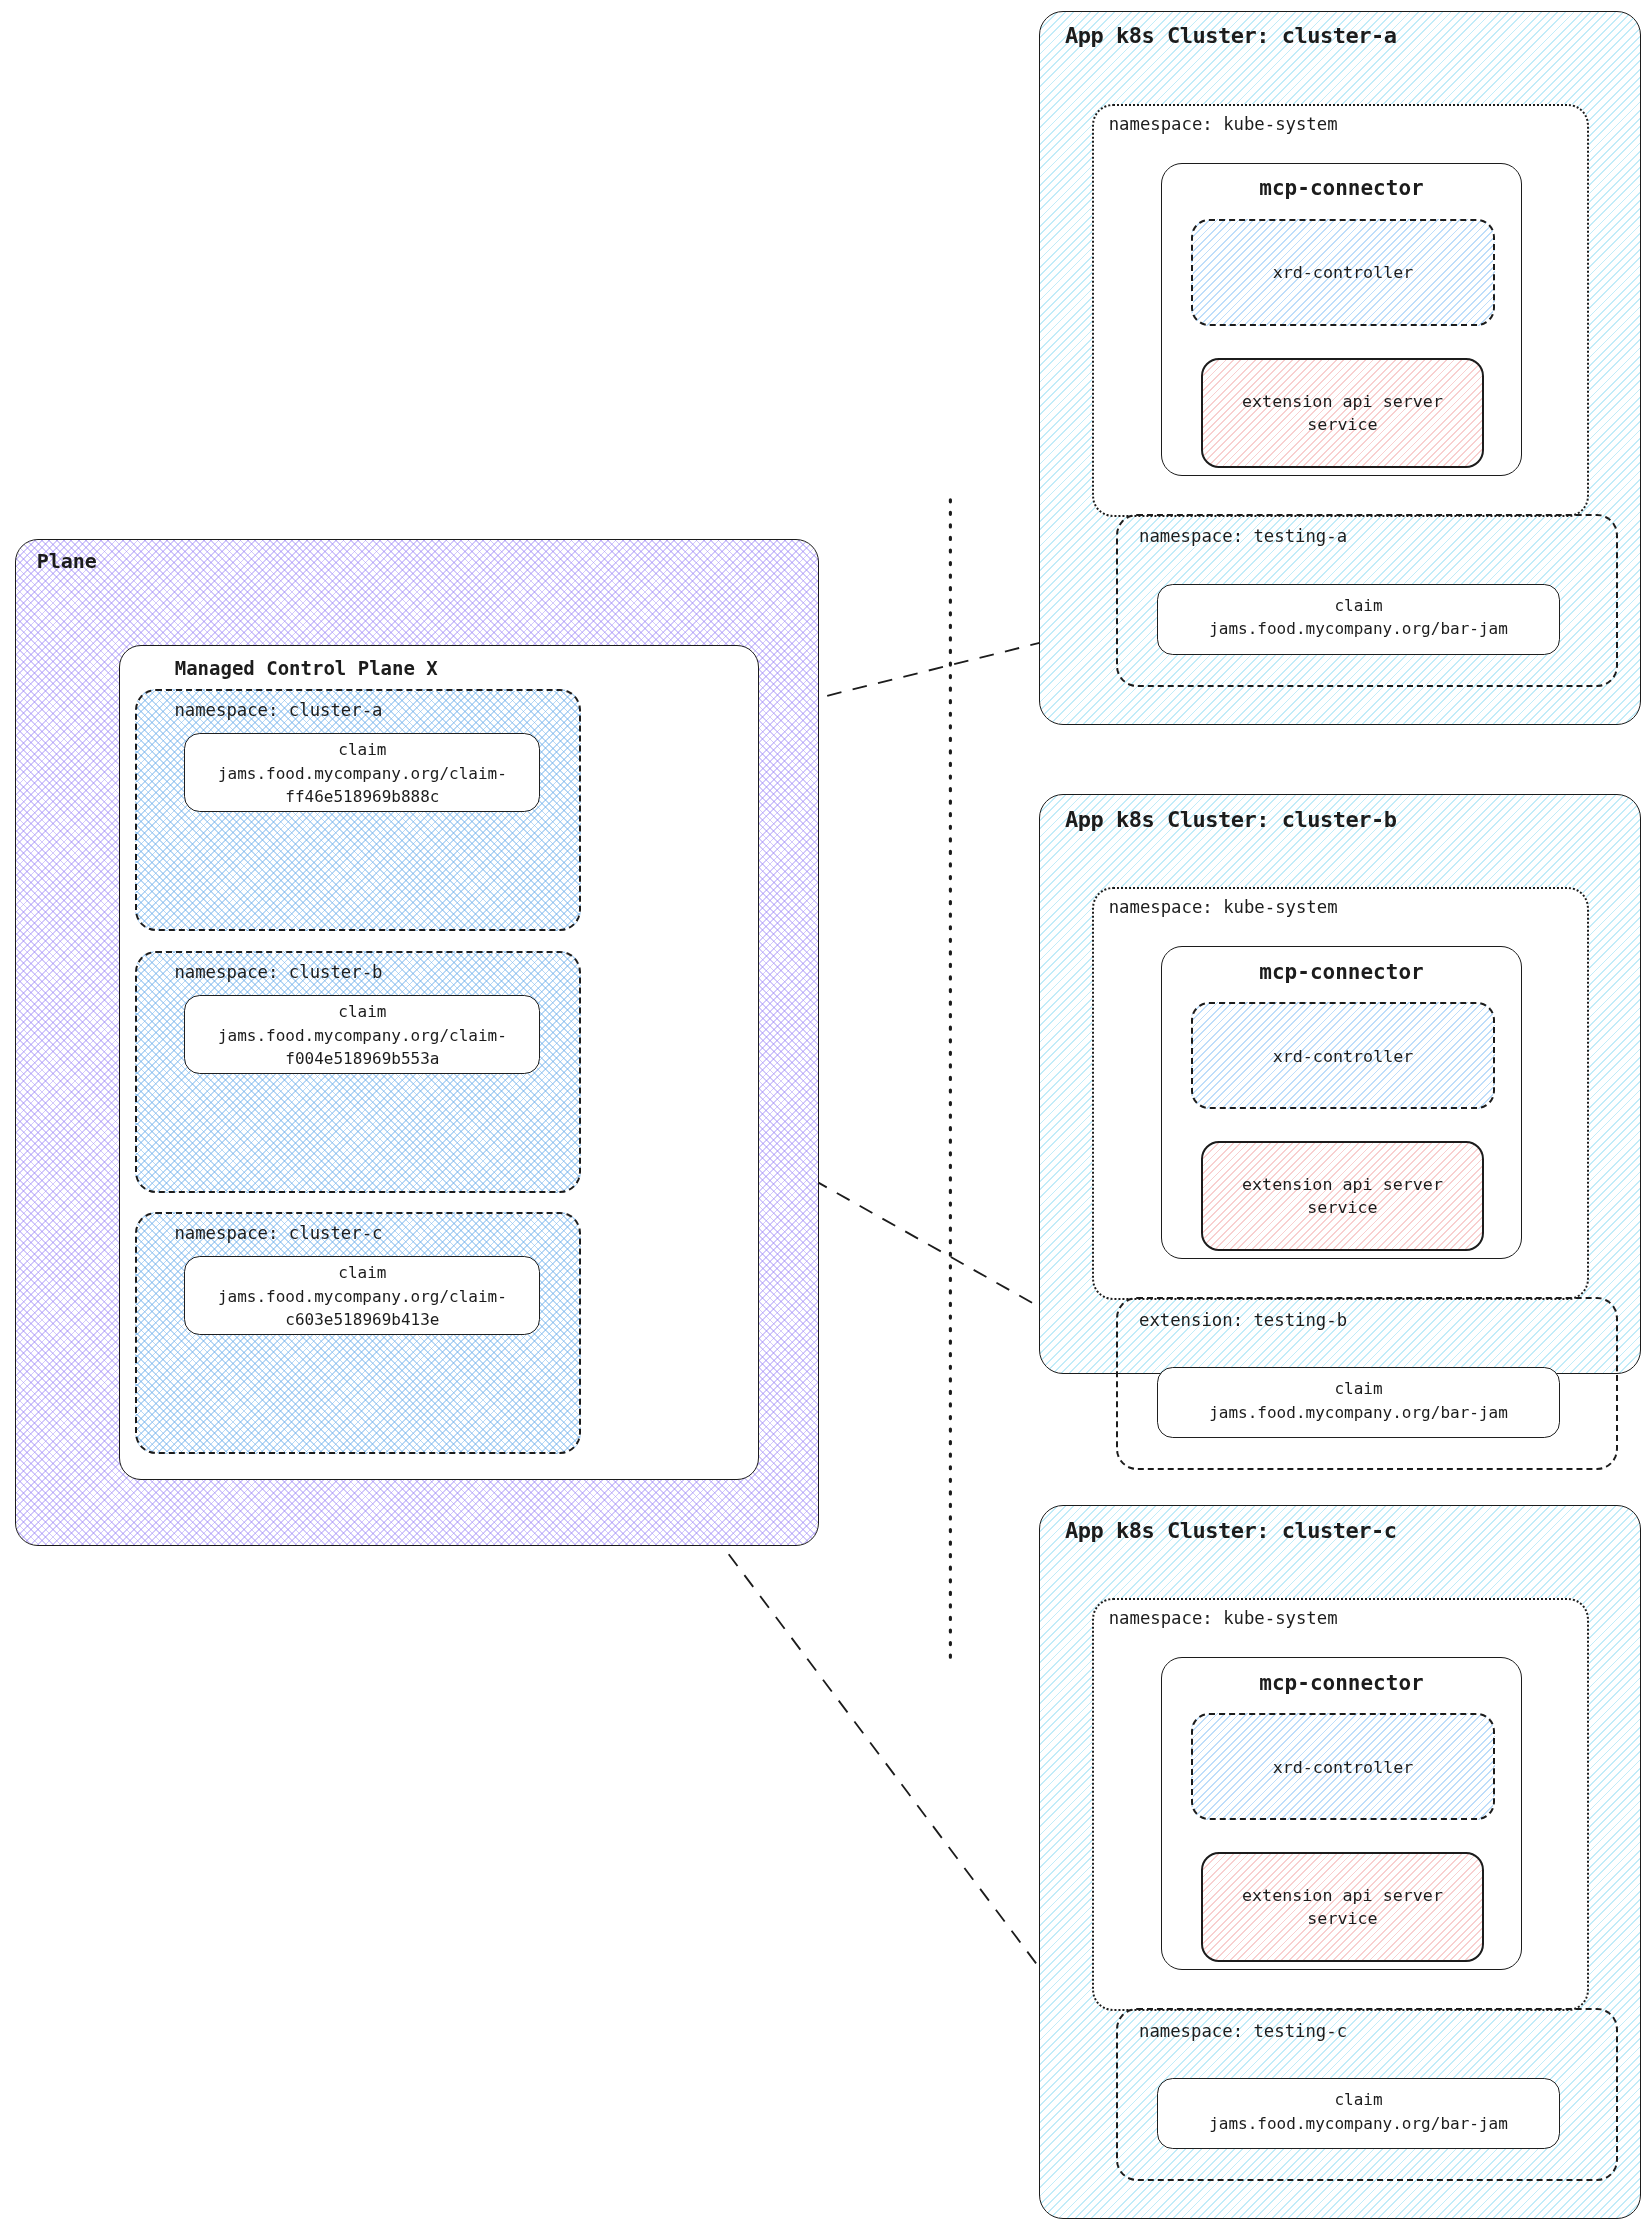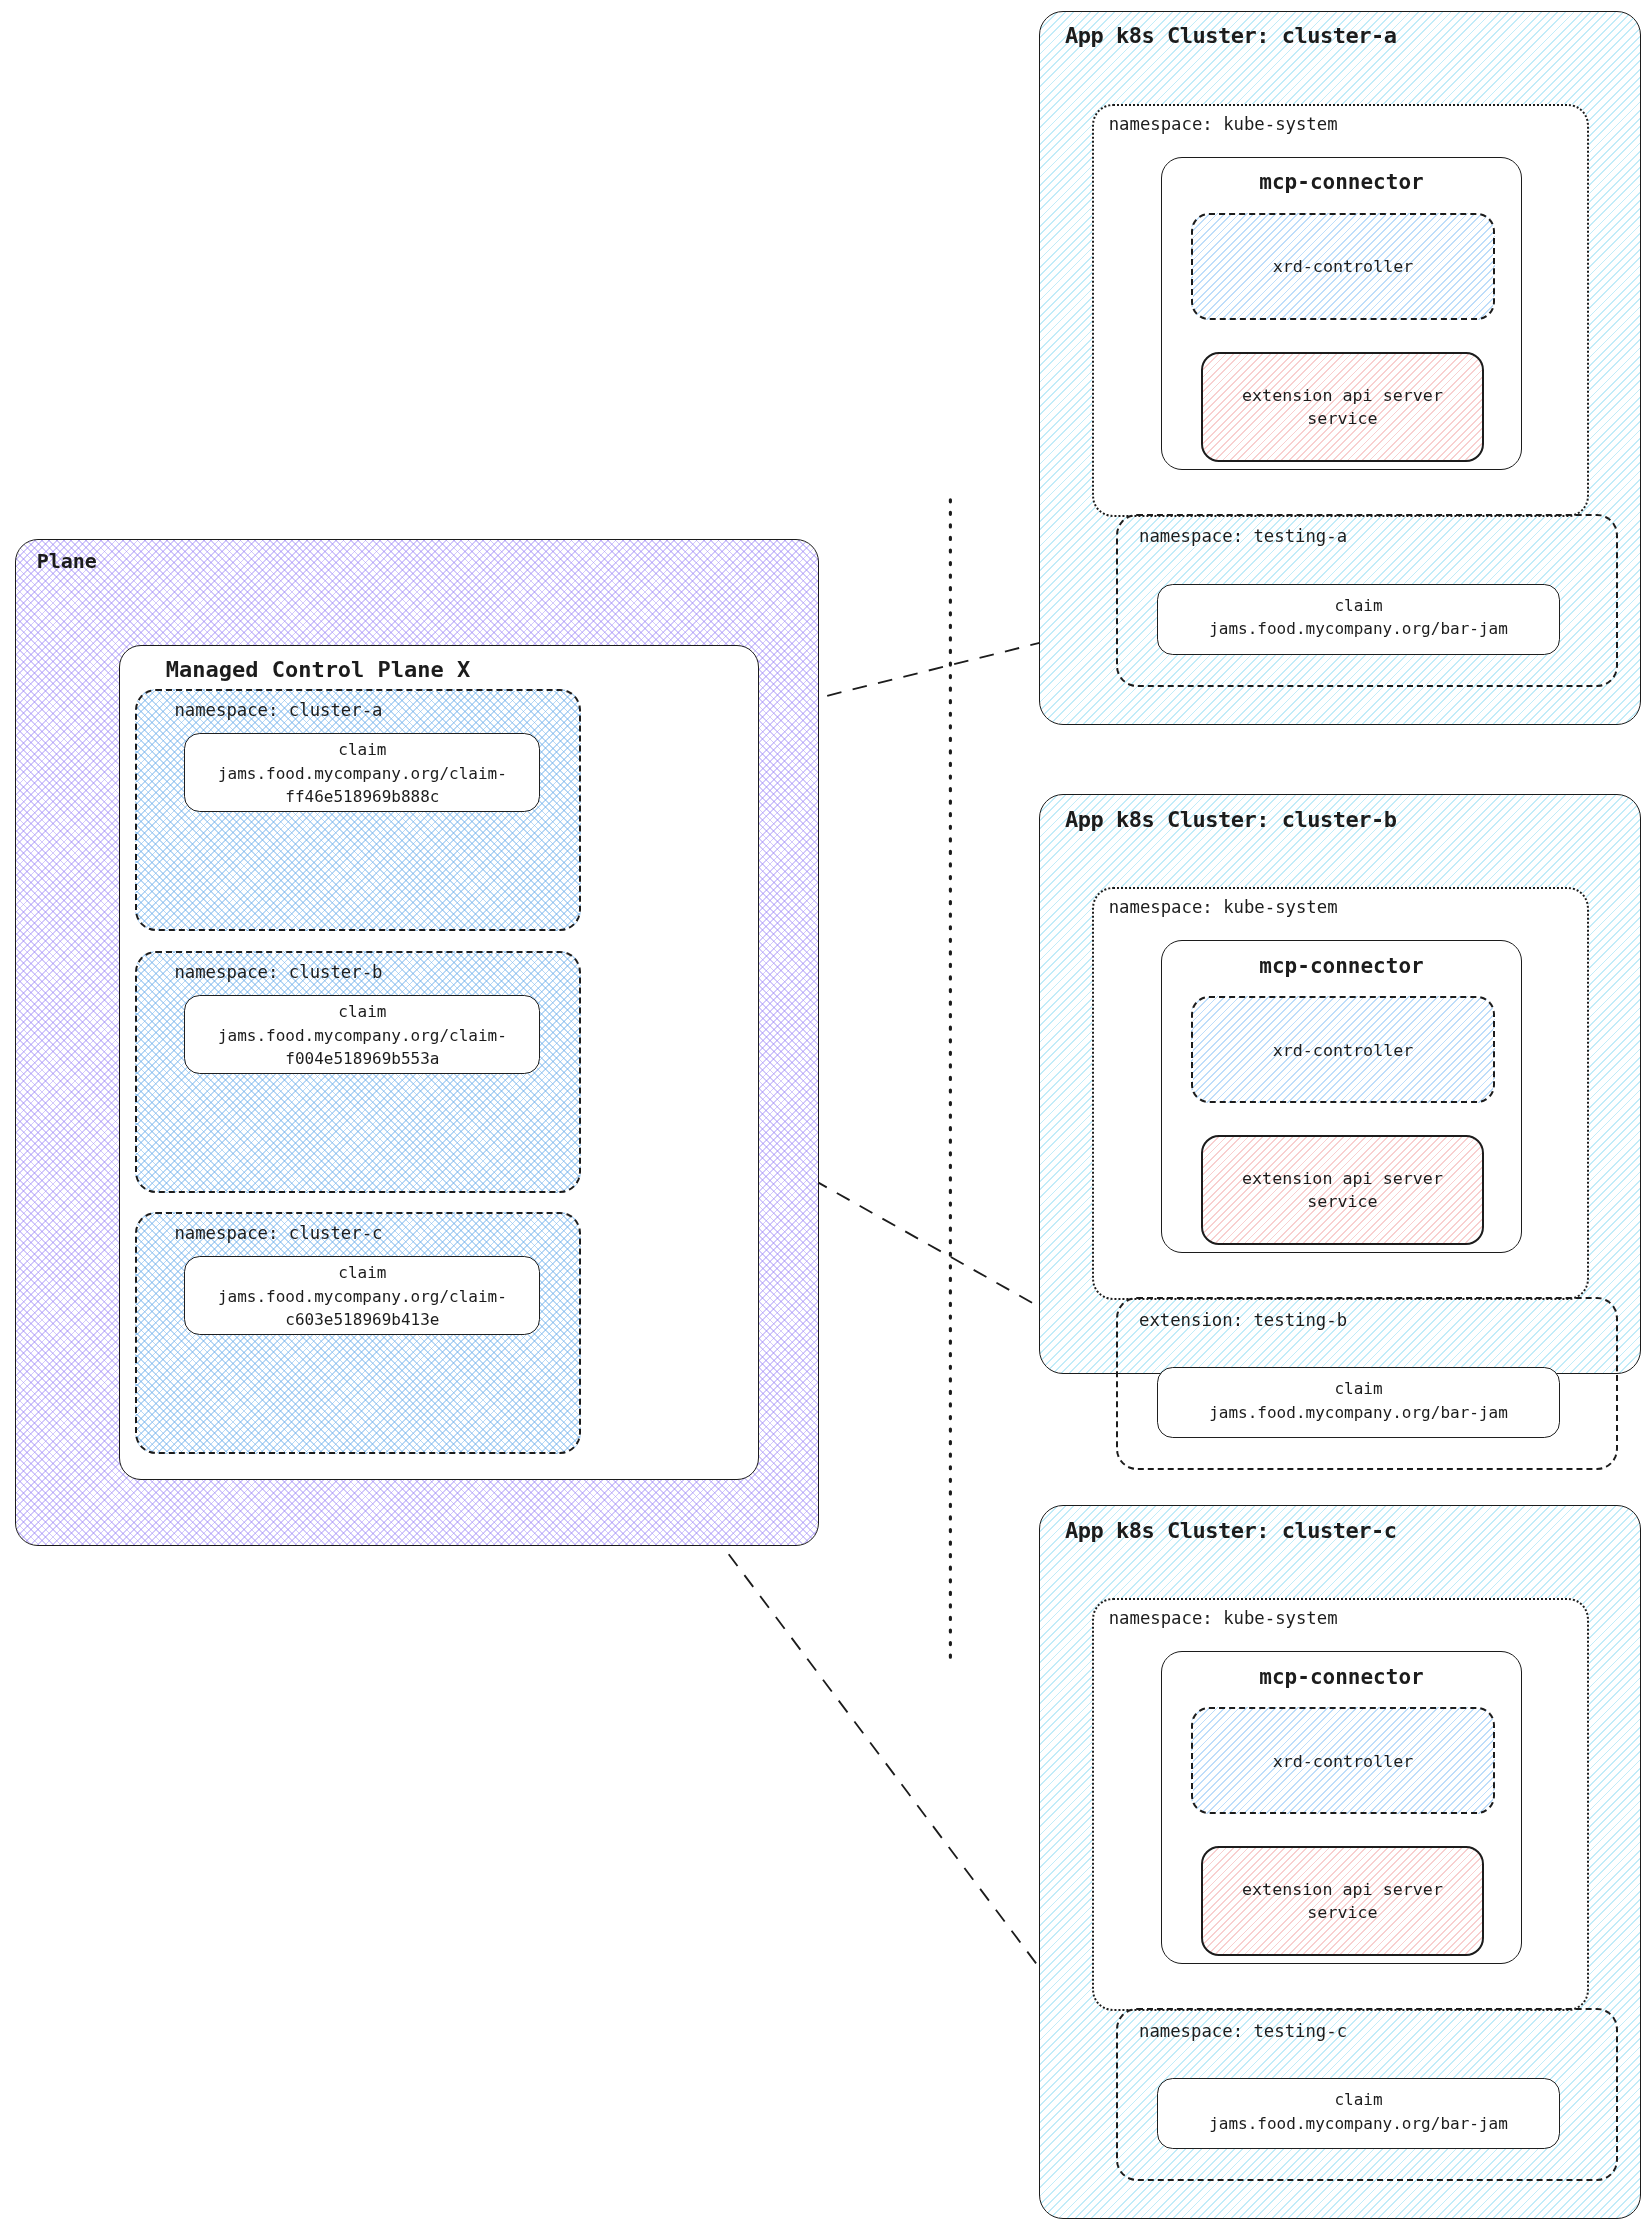--- a/index.html
+++ b/index.html
@@ -25,21 +25,21 @@
     background:
       repeating-linear-gradient(45deg, rgba(151,129,246,.42) 0 1.3px, transparent 1.3px 5.2px),
       repeating-linear-gradient(-45deg, rgba(151,129,246,.42) 0 1.3px, transparent 1.3px 5.2px),
       #ffffff;
   }
   .spaces-label{left:21px;top:9.4px;font-size:20px;font-weight:600;}
   .mcpx{
     left:103px;top:105px;width:640px;height:835px;
     border:1.6px solid #1c1c1c;border-radius:22px;background:#ffffff;
   }
-  .mcpx-label{left:46px;top:10.5px;font-size:22px;font-weight:600;}
+  .mcpx-label{left:55px;top:10.5px;font-size:19px;font-weight:600;}
   .ns{
     left:15.7px;width:446px;height:242px;
     border:2.1px dashed #1c1c1c;border-radius:21px;
     background:
       repeating-linear-gradient(45deg, rgba(110,175,235,.48) 0 1.3px, transparent 1.3px 5.2px),
       repeating-linear-gradient(-45deg, rgba(110,175,235,.48) 0 1.3px, transparent 1.3px 5.2px),
       #ffffff;
   }
   .ns-a{top:43px;}
   .ns-b{top:305px;}
@@ -62,21 +62,21 @@
   .cluster-a{top:10.5px;height:714px;}
   .cluster-b{top:762px;height:580px;margin-top:32px;}
   .cluster-c{top:1505px;height:714px;}
   .cluster-title{left:25px;top:11.5px;}
   .kube{
     left:52px;top:92px;width:497px;height:413px;
     border:2.1px dotted #1c1c1c;border-radius:21px;background:#ffffff;
   }
   .kube-label{left:14.7px;top:8.4px;}
   .mcpc{
-    left:67px;top:51px;width:361px;height:313px;
+    left:67px;top:57px;width:361px;height:313px;
     border:1.6px solid #1c1c1c;border-radius:21px;background:#ffffff;
   }
   .mcpc-title{left:0;top:12.6px;width:100%;text-align:center;font-size:21px;font-weight:bold;}
   .xrd{
     left:29px;top:55px;width:304px;height:107px;
     border:2.1px dashed #1c1c1c;border-radius:18px;
     background:
       repeating-linear-gradient(135deg, rgba(120,185,245,.48) 0 1.3px, transparent 1.3px 5.2px),
       #ffffff;
     display:flex;align-items:center;justify-content:center;

